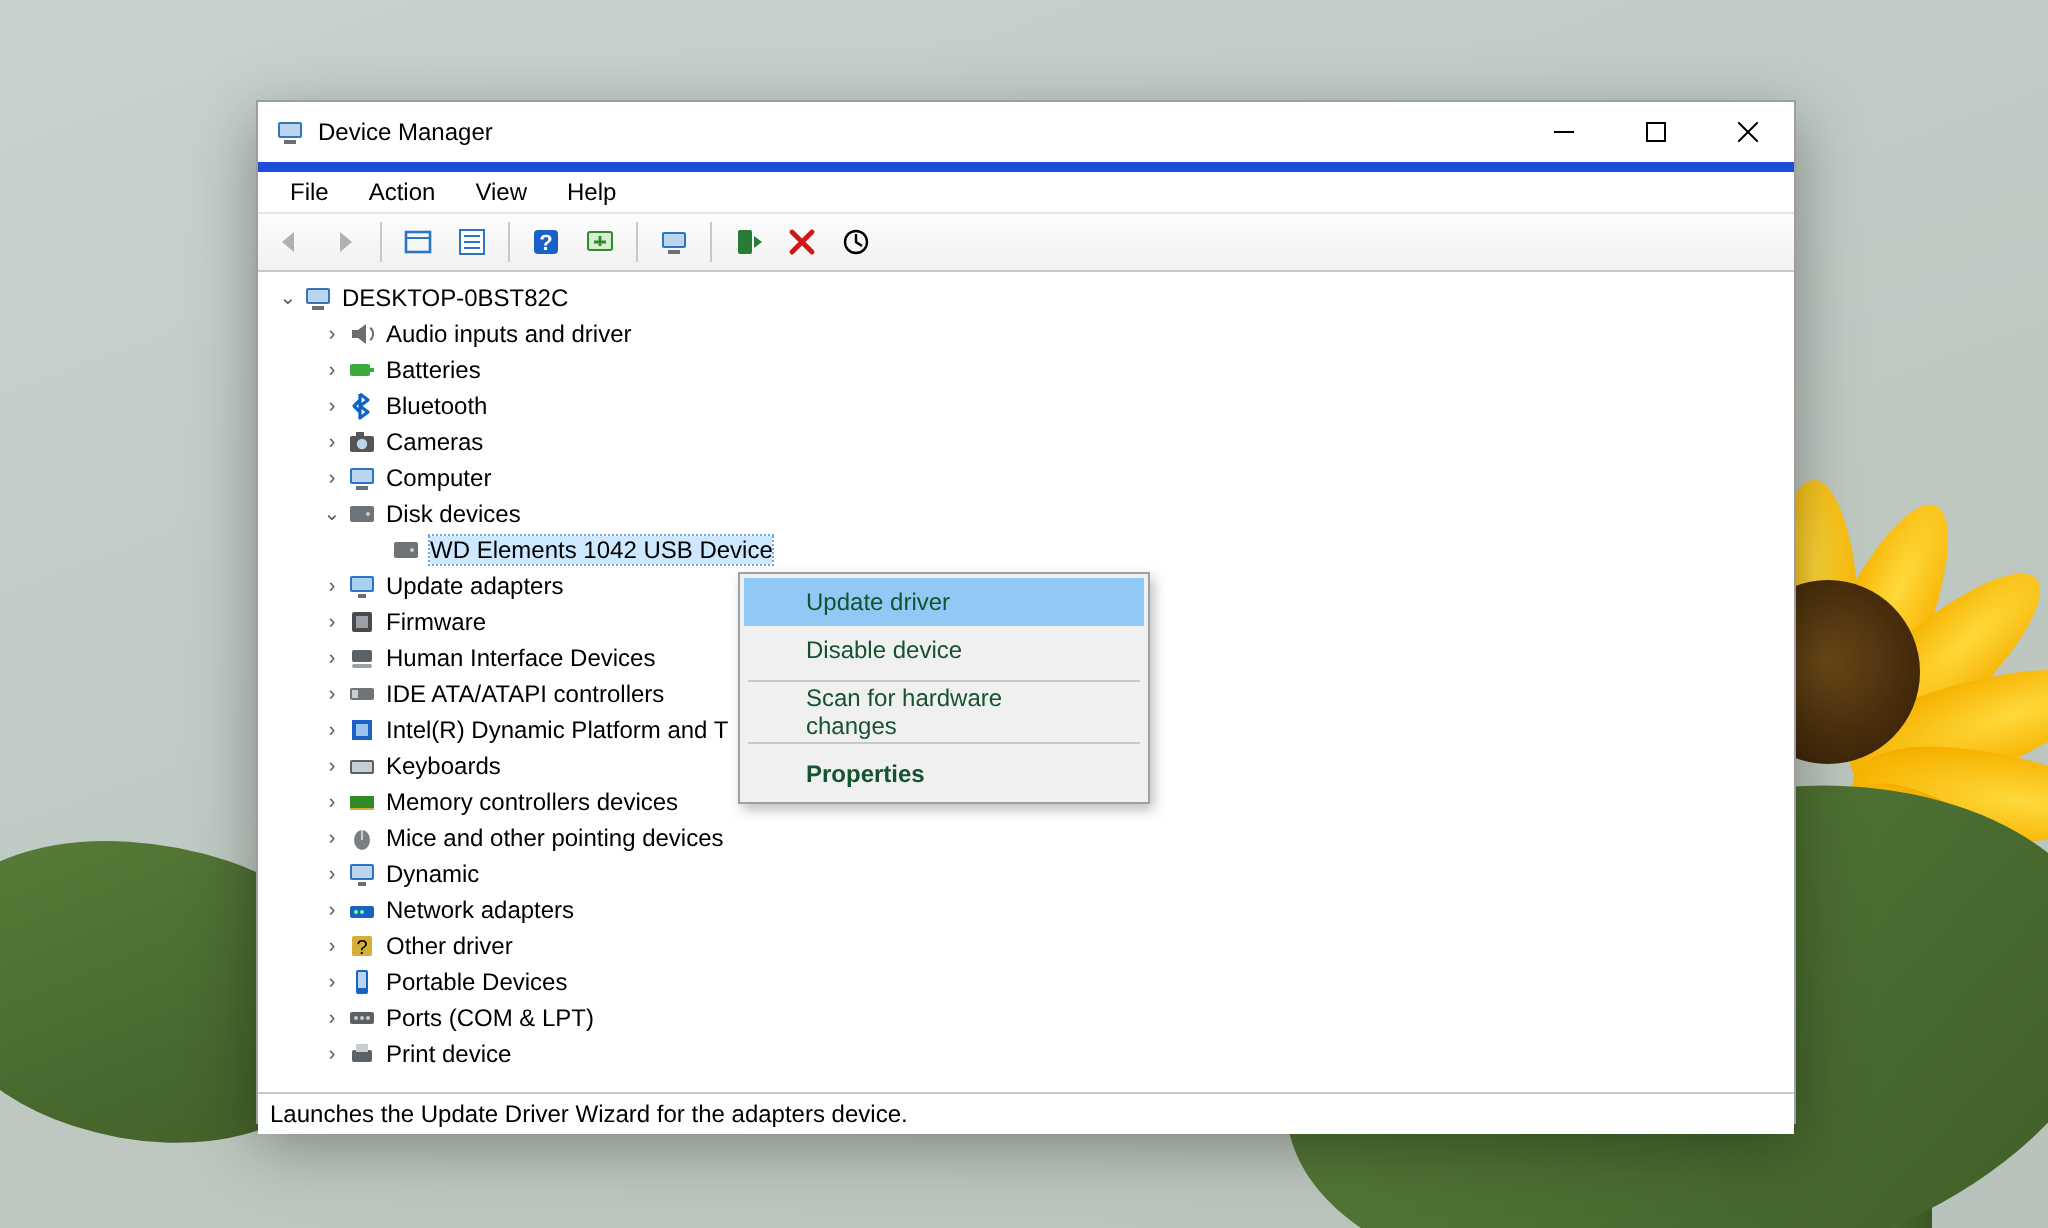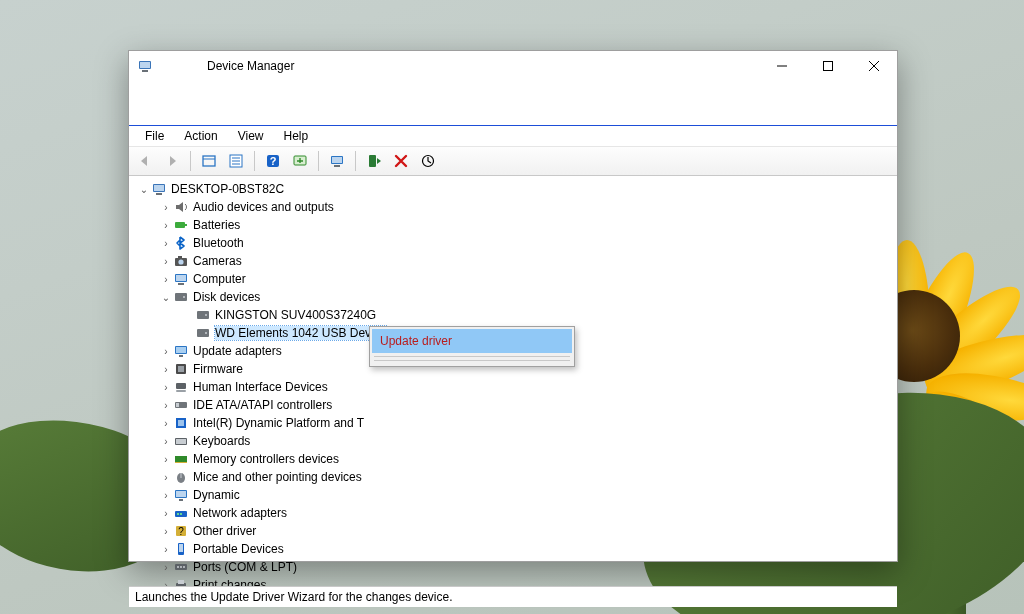--- a/index.html
+++ b/index.html
@@ -9,25 +9,25 @@
   .petal{position:absolute;left:120px;top:120px;width:46px;height:130px;border-radius:50% 50% 46% 46%/62% 62% 38% 38%;background:radial-gradient(ellipse at 50% 35%,#ffd93b 0%,#f6b200 75%,#e28d00 100%);transform-origin:50% 115%;}
   .core{position:absolute;left:104px;top:170px;width:92px;height:92px;border-radius:50%;background:radial-gradient(circle at 48% 44%,#6b4a17 0%,#4a2e0c 55%,#2e1c07 100%);}
   .leaf{position:absolute;width:220px;height:150px;border-radius:60% 40% 55% 45%/55% 45% 55% 45%;background:linear-gradient(140deg,#5a7f3a 0%,#3e5d27 100%);}
   .leaf.l1{left:-40px;top:420px;transform:rotate(18deg);}  
   .leaf.l2{left:640px;top:400px;width:420px;height:240px;transform:rotate(-8deg);}
   .stem{position:absolute;left:176px;top:240px;width:26px;height:400px;background:linear-gradient(90deg,#4c6f30,#3a5624);border-radius:12px;}
   
   .window{position:absolute;left:128px;top:50px;width:768px;height:510px;background:#ffffff;border:1px solid #9e9e9e;box-shadow:0 10px 30px rgba(0,0,0,.35);}
   .titlebar{height:30px;display:flex;align-items:center;padding:0 0 0 8px;background:#fff;}
   .titlebar .appicon{width:16px;height:16px;margin-right:6px;display:flex;align-items:center;justify-content:center;}
-  .titlebar .title{flex:0 0 auto;color:#000;margin-left:48px;}
+  .titlebar .title{flex:0 0 auto;color:#000;}
   .titlebar .spacer{flex:1 1 auto;}
   .winbtn{width:46px;height:30px;display:flex;align-items:center;justify-content:center;color:#000;}
   
-  .menubar{height:20px;display:flex;align-items:center;padding:0 6px;border-top:1px solid #1d4ed8;border-bottom:1px solid #e6e6e6;margin-top:44px;}
+  .menubar{height:20px;display:flex;align-items:center;padding:0 6px;border-top:5px solid #1d4ed8;border-bottom:1px solid #e6e6e6;}
   .menubar span{padding:2px 10px;color:#000;}
   
   .toolbar{height:28px;display:flex;align-items:center;padding:0 4px;gap:3px;border-bottom:1px solid #c8c8c8;background:linear-gradient(#fdfdfd,#f1f1f1);}
   .tbtn{width:22px;height:22px;display:flex;align-items:center;justify-content:center;border:1px solid transparent;border-radius:2px;}
   .tsep{width:1px;height:20px;background:#c8c8c8;margin:0 3px;}
   .disabled{opacity:.45;}
   
   .body{position:relative;height:410px;border-bottom:1px solid #c8c8c8;overflow:auto;}
   .status{height:20px;line-height:20px;padding:0 6px;color:#000;background:#fff;}
   
@@ -36,21 +36,21 @@
   .tw{width:14px;display:inline-flex;justify-content:center;color:#5a5a5a;font-size:10px;cursor:pointer;}
   .ic{width:16px;height:16px;margin-right:4px;display:inline-flex;align-items:center;justify-content:center;}
   .lbl{color:#000;}
   .sel .lbl{background:#cde8ff;outline:1px dotted #6aa9e9;}
   
   .d0{padding-left:4px;}
   .d1{padding-left:26px;}
   .d2{padding-left:48px;}
   
   .ctx{position:absolute;left:240px;top:150px;width:200px;background:#f0f0f0;border:1px solid #a0a0a0;box-shadow:2px 3px 6px rgba(0,0,0,.25);padding:2px;}
-  .ctx .mi{height:24px;display:flex;align-items:center;padding:0 8px;color:#b91c1c;}
+  .ctx .mi{height:24px;display:flex;align-items:center;padding:0 31px;color:#14532d;}
   .ctx .mi.hover{background:#90c8f6;}
   .ctx .mi.bold{font-weight:700;}
   .ctx .sep{height:1px;background:#c8c8c8;margin:3px 2px;}
   svg{display:block;}
 </style>
 </head>
 <body>
 
 <div class="desktop">
   <div class="sunflower">
@@ -194,21 +194,21 @@
             <span class="lbl">DESKTOP-0BST82C</span>
           </div>
           <div class="node d1">
             <span class="tw">›</span>
             <span class="ic">
               <svg width="16" height="16">
                 <path d="M3 6h3l4-3v10l-4-3H3z" fill="#6d6d6d"></path>
                 <path d="M12 5c2 1 2 5 0 6" stroke="#6d6d6d" fill="none"></path>
               </svg>
             </span>
-            <span class="lbl">Audio devices and outputs</span>
+            <span class="lbl">Audio inputs and driver</span>
           </div>
           <div class="node d1">
             <span class="tw">›</span>
             <span class="ic">
               <svg width="16" height="16">
                 <rect x="2" y="5" width="10" height="6" rx="1" fill="#3cab3c"></rect>
                 <rect x="12" y="7" width="2" height="2" fill="#3cab3c"></rect>
               </svg>
             </span>
             <span class="lbl">Batteries</span>
@@ -246,30 +246,20 @@
           </div>
           <div class="node d1">
             <span class="tw">⌄</span>
             <span class="ic">
               <svg width="16" height="16">
                 <rect x="2" y="4" width="12" height="8" rx="1" fill="#6f7479"></rect>
                 <circle cx="11" cy="8" r="1" fill="#c8cdd2"></circle>
               </svg>
             </span>
             <span class="lbl">Disk devices</span>
-          </div>
-          <div class="node d2">
-            <span class="tw"></span>
-            <span class="ic">
-              <svg width="16" height="16">
-                <rect x="2" y="4" width="12" height="8" rx="1" fill="#6f7479"></rect>
-                <circle cx="11" cy="8" r="1" fill="#c8cdd2"></circle>
-              </svg>
-            </span>
-            <span class="lbl">KINGSTON SUV400S37240G</span>
           </div>
           <div class="node d2 sel">
             <span class="tw"></span>
             <span class="ic">
               <svg width="16" height="16">
                 <rect x="2" y="4" width="12" height="8" rx="1" fill="#6f7479"></rect>
                 <circle cx="11" cy="8" r="1" fill="#c8cdd2"></circle>
               </svg>
             </span>
             <span class="lbl">WD Elements 1042 USB Device</span>
@@ -410,26 +400,29 @@
             <span class="lbl">Ports (COM &amp; LPT)</span>
           </div>
           <div class="node d1">
             <span class="tw">›</span>
             <span class="ic">
               <svg width="16" height="16">
                 <rect x="3" y="6" width="10" height="6" rx="1" fill="#5c6166"></rect>
                 <rect x="5" y="3" width="6" height="4" fill="#c8cdd2"></rect>
               </svg>
             </span>
-            <span class="lbl">Print changes</span>
+            <span class="lbl">Print device</span>
           </div>
         </div>
 
       <div class="ctx">
         <div class="mi hover">Update driver</div>
+        <div class="mi">Disable device</div>
         <div class="sep"></div>
+        <div class="mi">Scan for hardware changes</div>
         <div class="sep"></div>
+        <div class="mi bold">Properties</div>
       </div>
     </div>
 
-    <div class="status">Launches the Update Driver Wizard for the changes device.</div>
+    <div class="status">Launches the Update Driver Wizard for the adapters device.</div>
   </div>
 </div>
 
 </body></html>

